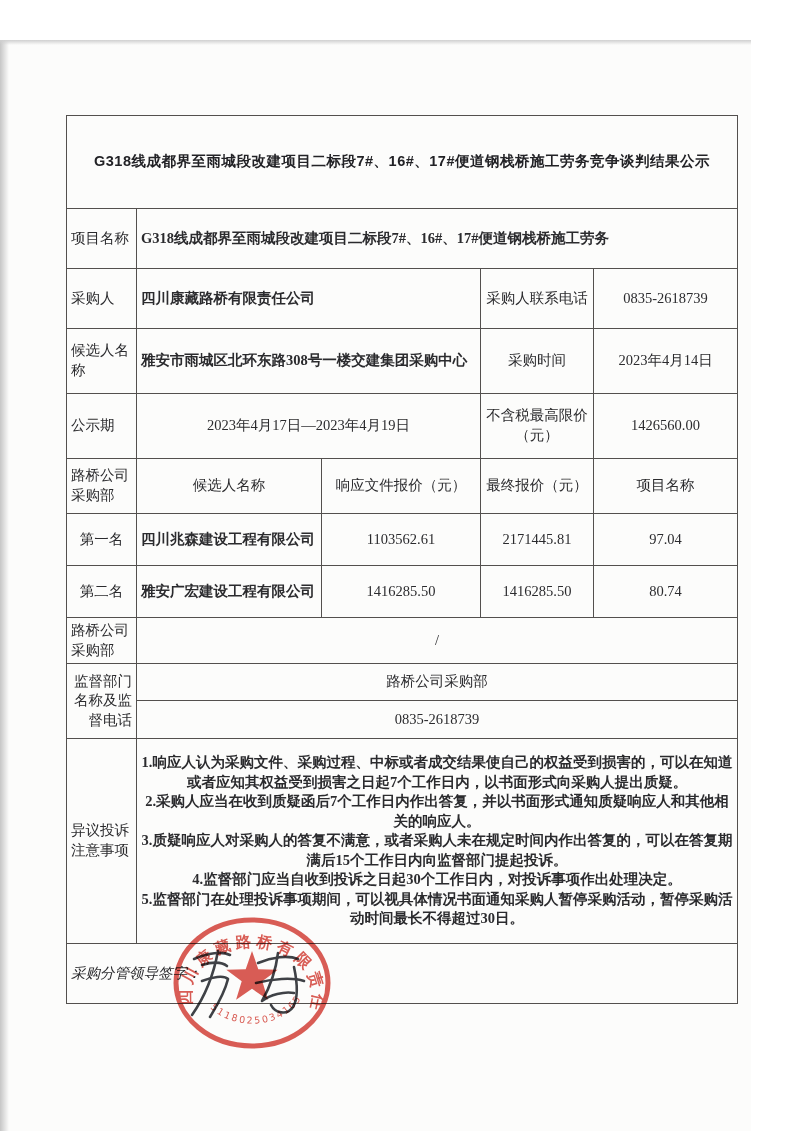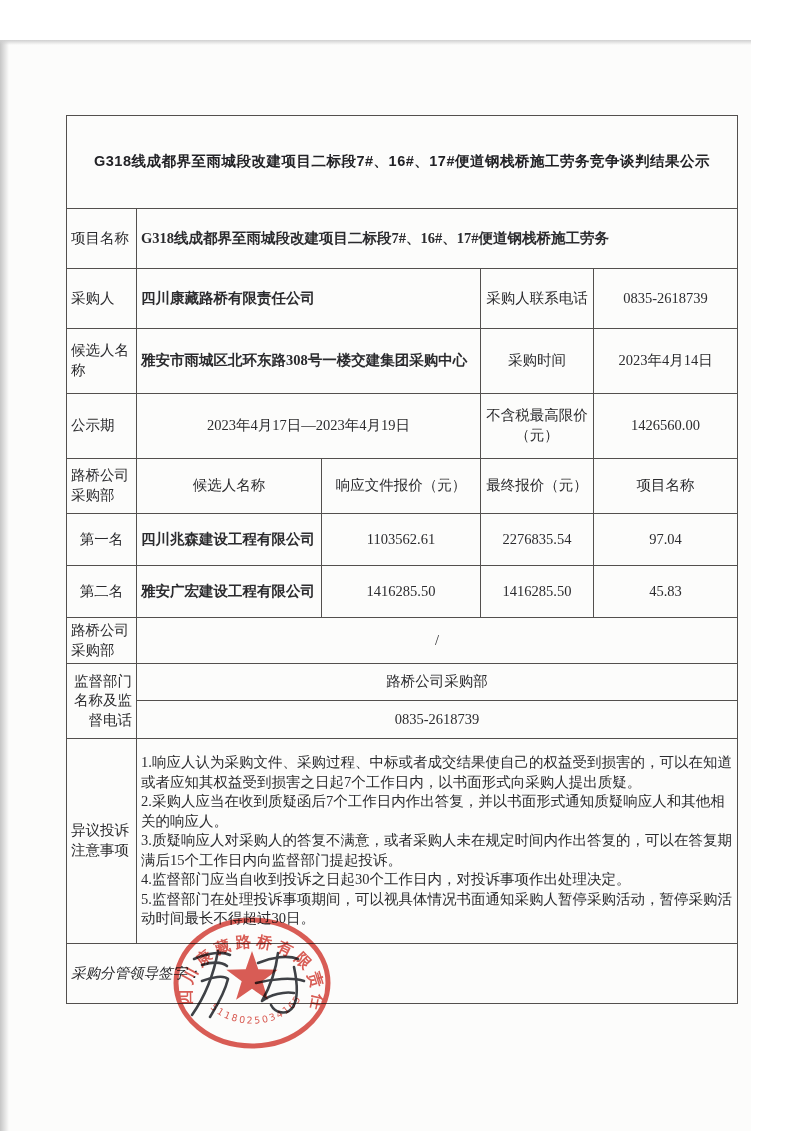--- a/index.html
+++ b/index.html
@@ -29,21 +29,21 @@
     text-align:center; padding:14px 10px;
     font-family:"Liberation Sans","DejaVu Sans",sans-serif;
     font-size:19px; font-weight:bold; line-height:1.75; color:#222226;
     letter-spacing:0.5px;
   }
   td.lab { font-size:15px; padding-left:4px; line-height:1.45; }
   td.ctr { text-align:center; }
   td.val { padding-left:7px;font-weight:bold; }
   td.hdr { text-align:center; font-size:14.5px;border-radius:25px; }
   td.objection-text { vertical-align:middle; padding:8px 9px; font-size:14.2px; line-height:1.56; }
-  .obj-item { text-align:left; }
+  .obj-item { text-align:center;font-weight:bold; }
   td.sig-cell { padding-left:6px; font-size:15px;font-style:italic; }
 
   .stamp {
     position:absolute; left:168px; top:874px;
     mix-blend-mode:multiply; opacity:0.87;
     pointer-events:none;
   }
   .signature {
     position:absolute; left:180px; top:903px;
     mix-blend-mode:multiply; opacity:0.92;
@@ -102,30 +102,30 @@
       <td class="hdr">候选人名称</td>
       <td class="hdr">响应文件报价（元）</td>
       <td class="hdr">最终报价（元）</td>
       <td class="hdr">项目名称</td>
     </tr>
 
     <tr style="height:52px">
       <td class="ctr">第一名</td>
       <td class="val">四川兆森建设工程有限公司</td>
       <td class="ctr">1103562.61</td>
-      <td class="ctr">2276835.54</td>
+      <td class="ctr">2171445.81</td>
       <td class="ctr">97.04</td>
     </tr>
 
     <tr style="height:52px">
       <td class="ctr">第二名</td>
       <td class="val">雅安广宏建设工程有限公司</td>
       <td class="ctr">1416285.50</td>
       <td class="ctr">1416285.50</td>
-      <td class="ctr">45.83</td>
+      <td class="ctr">80.74</td>
     </tr>
 
     <tr style="height:46px">
       <td class="lab">路桥公司采购部</td>
       <td colspan="4" class="ctr">/</td>
     </tr>
 
     <tr style="height:37px">
       <td class="lab ctr" rowspan="2" style="text-align:right;">监督部门名称及监督电话</td>
       <td colspan="4" class="ctr">路桥公司采购部</td>

